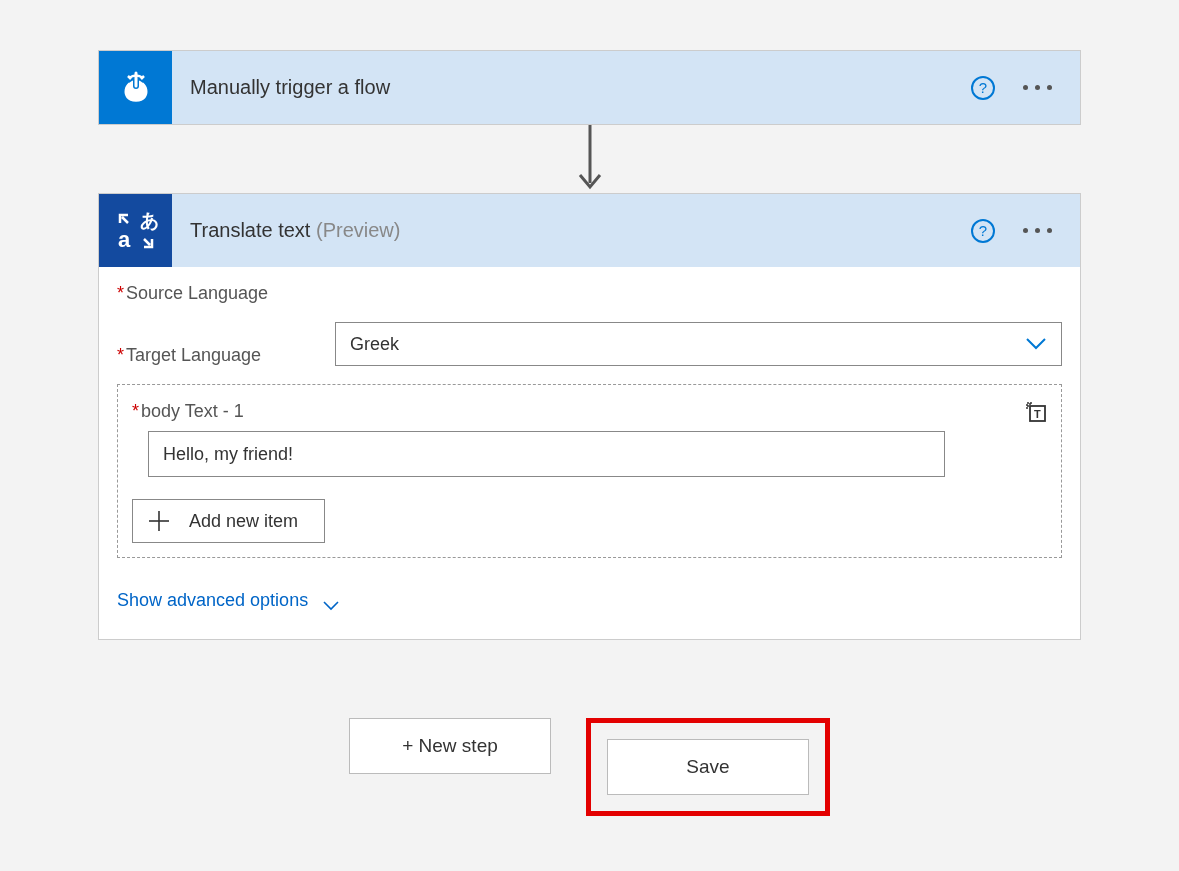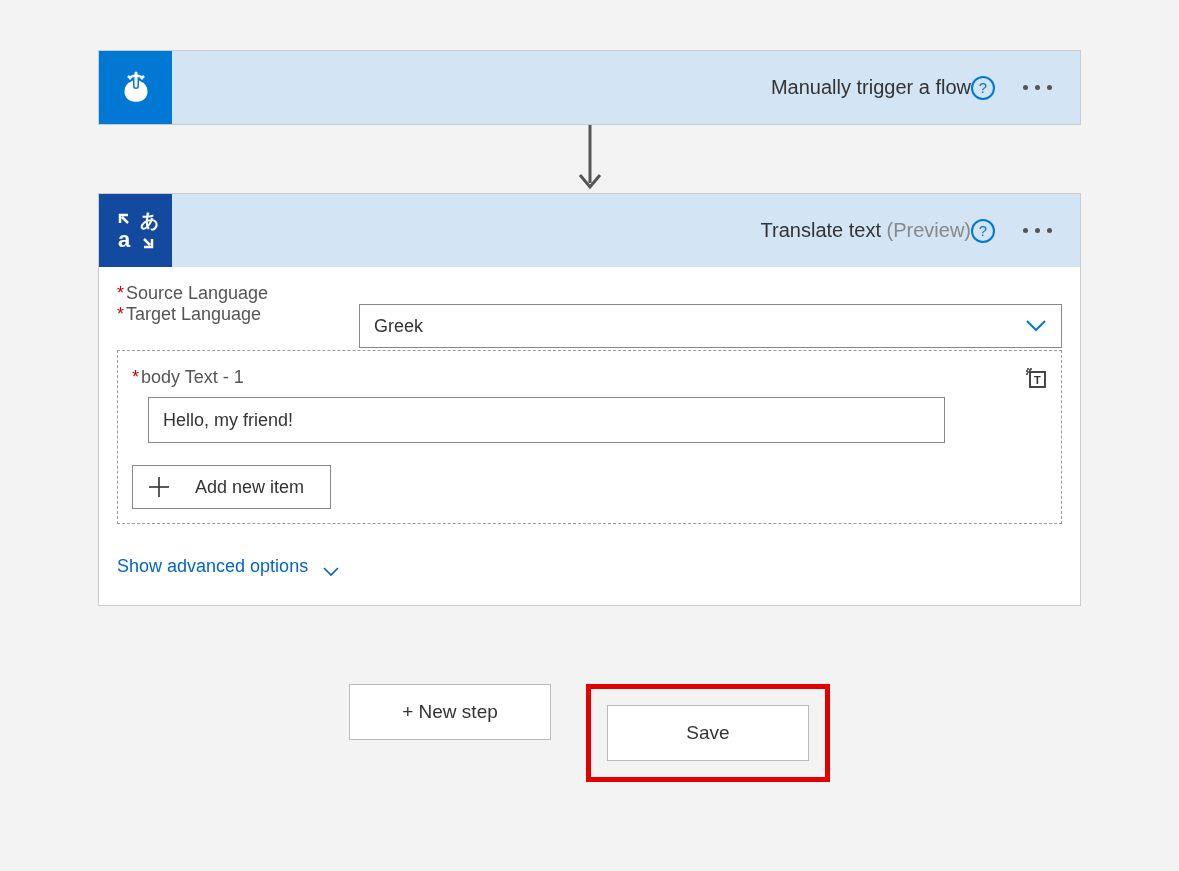--- a/index.html
+++ b/index.html
@@ -44,21 +44,20 @@
     }
     .icon-translate {
       background: #134a9f;
     }
     .step-title {
       flex: 1;
       padding-left: 18px;
       font-size: 20px;
       color: #333;
       font-weight: 400;
-      text-align: right;
     }
     .preview-tag {
       color: #888;
     }
     .header-actions {
       display: flex;
       align-items: center;
       gap: 28px;
       padding-right: 28px;
     }
@@ -89,22 +88,22 @@
     .arrow-connector {
       width: 26px;
       height: 68px;
       margin: 0;
     }
     .step-body {
       padding: 16px 18px 28px 18px;
     }
     .field-row {
       display: flex;
-      align-items: flex-start;
-      gap: 24px;
+      align-items: flex-end;
+      margin-bottom: 18px;
     }
     .field-label {
       width: 218px;
       font-size: 18px;
       color: #555;
       flex-shrink: 0;
     }
     .required {
       color: #c00;
       margin-right: 2px;
@@ -158,21 +157,21 @@
       align-items: center;
       margin-left: 16px;
     }
     .add-item-btn {
       border: 1px solid #888;
       background: #fff;
       height: 44px;
       padding: 0 26px 0 14px;
       display: inline-flex;
       align-items: center;
-      gap: 24px;
+      gap: 18px;
       font-size: 18px;
       color: #333;
       cursor: pointer;
     }
     .plus-icon {
       width: 24px;
       height: 24px;
     }
     .advanced-options {
       color: #0065c7;

